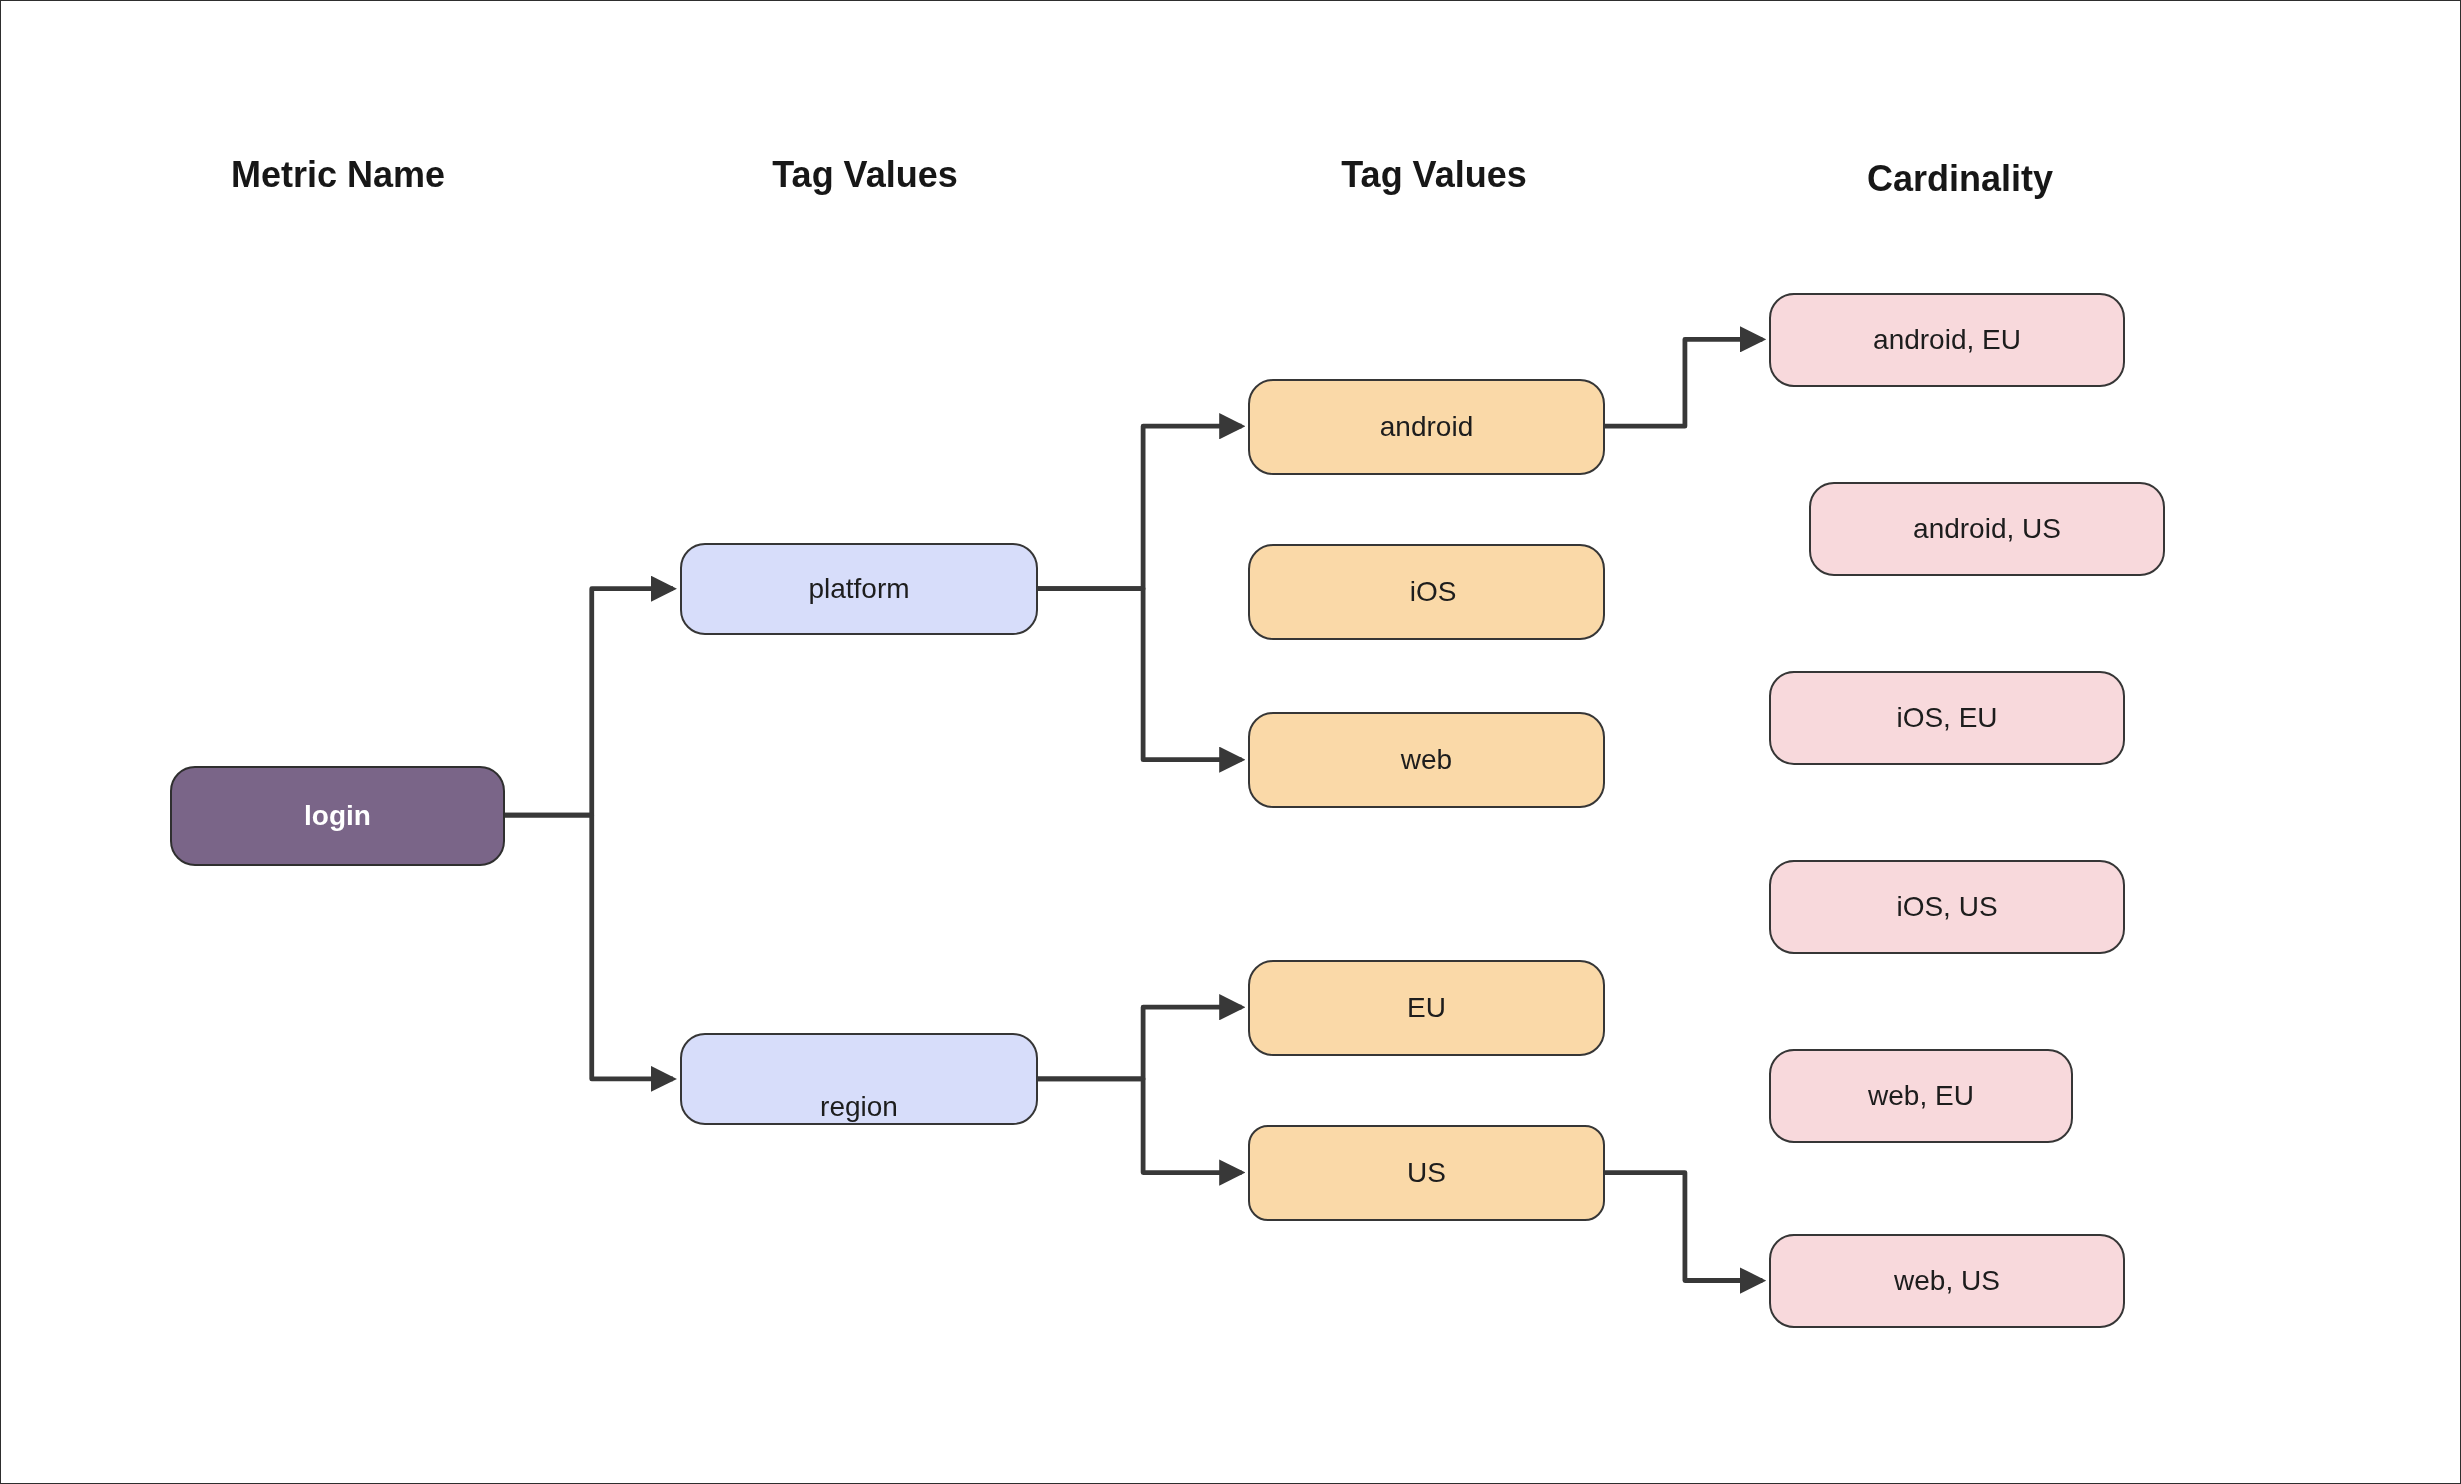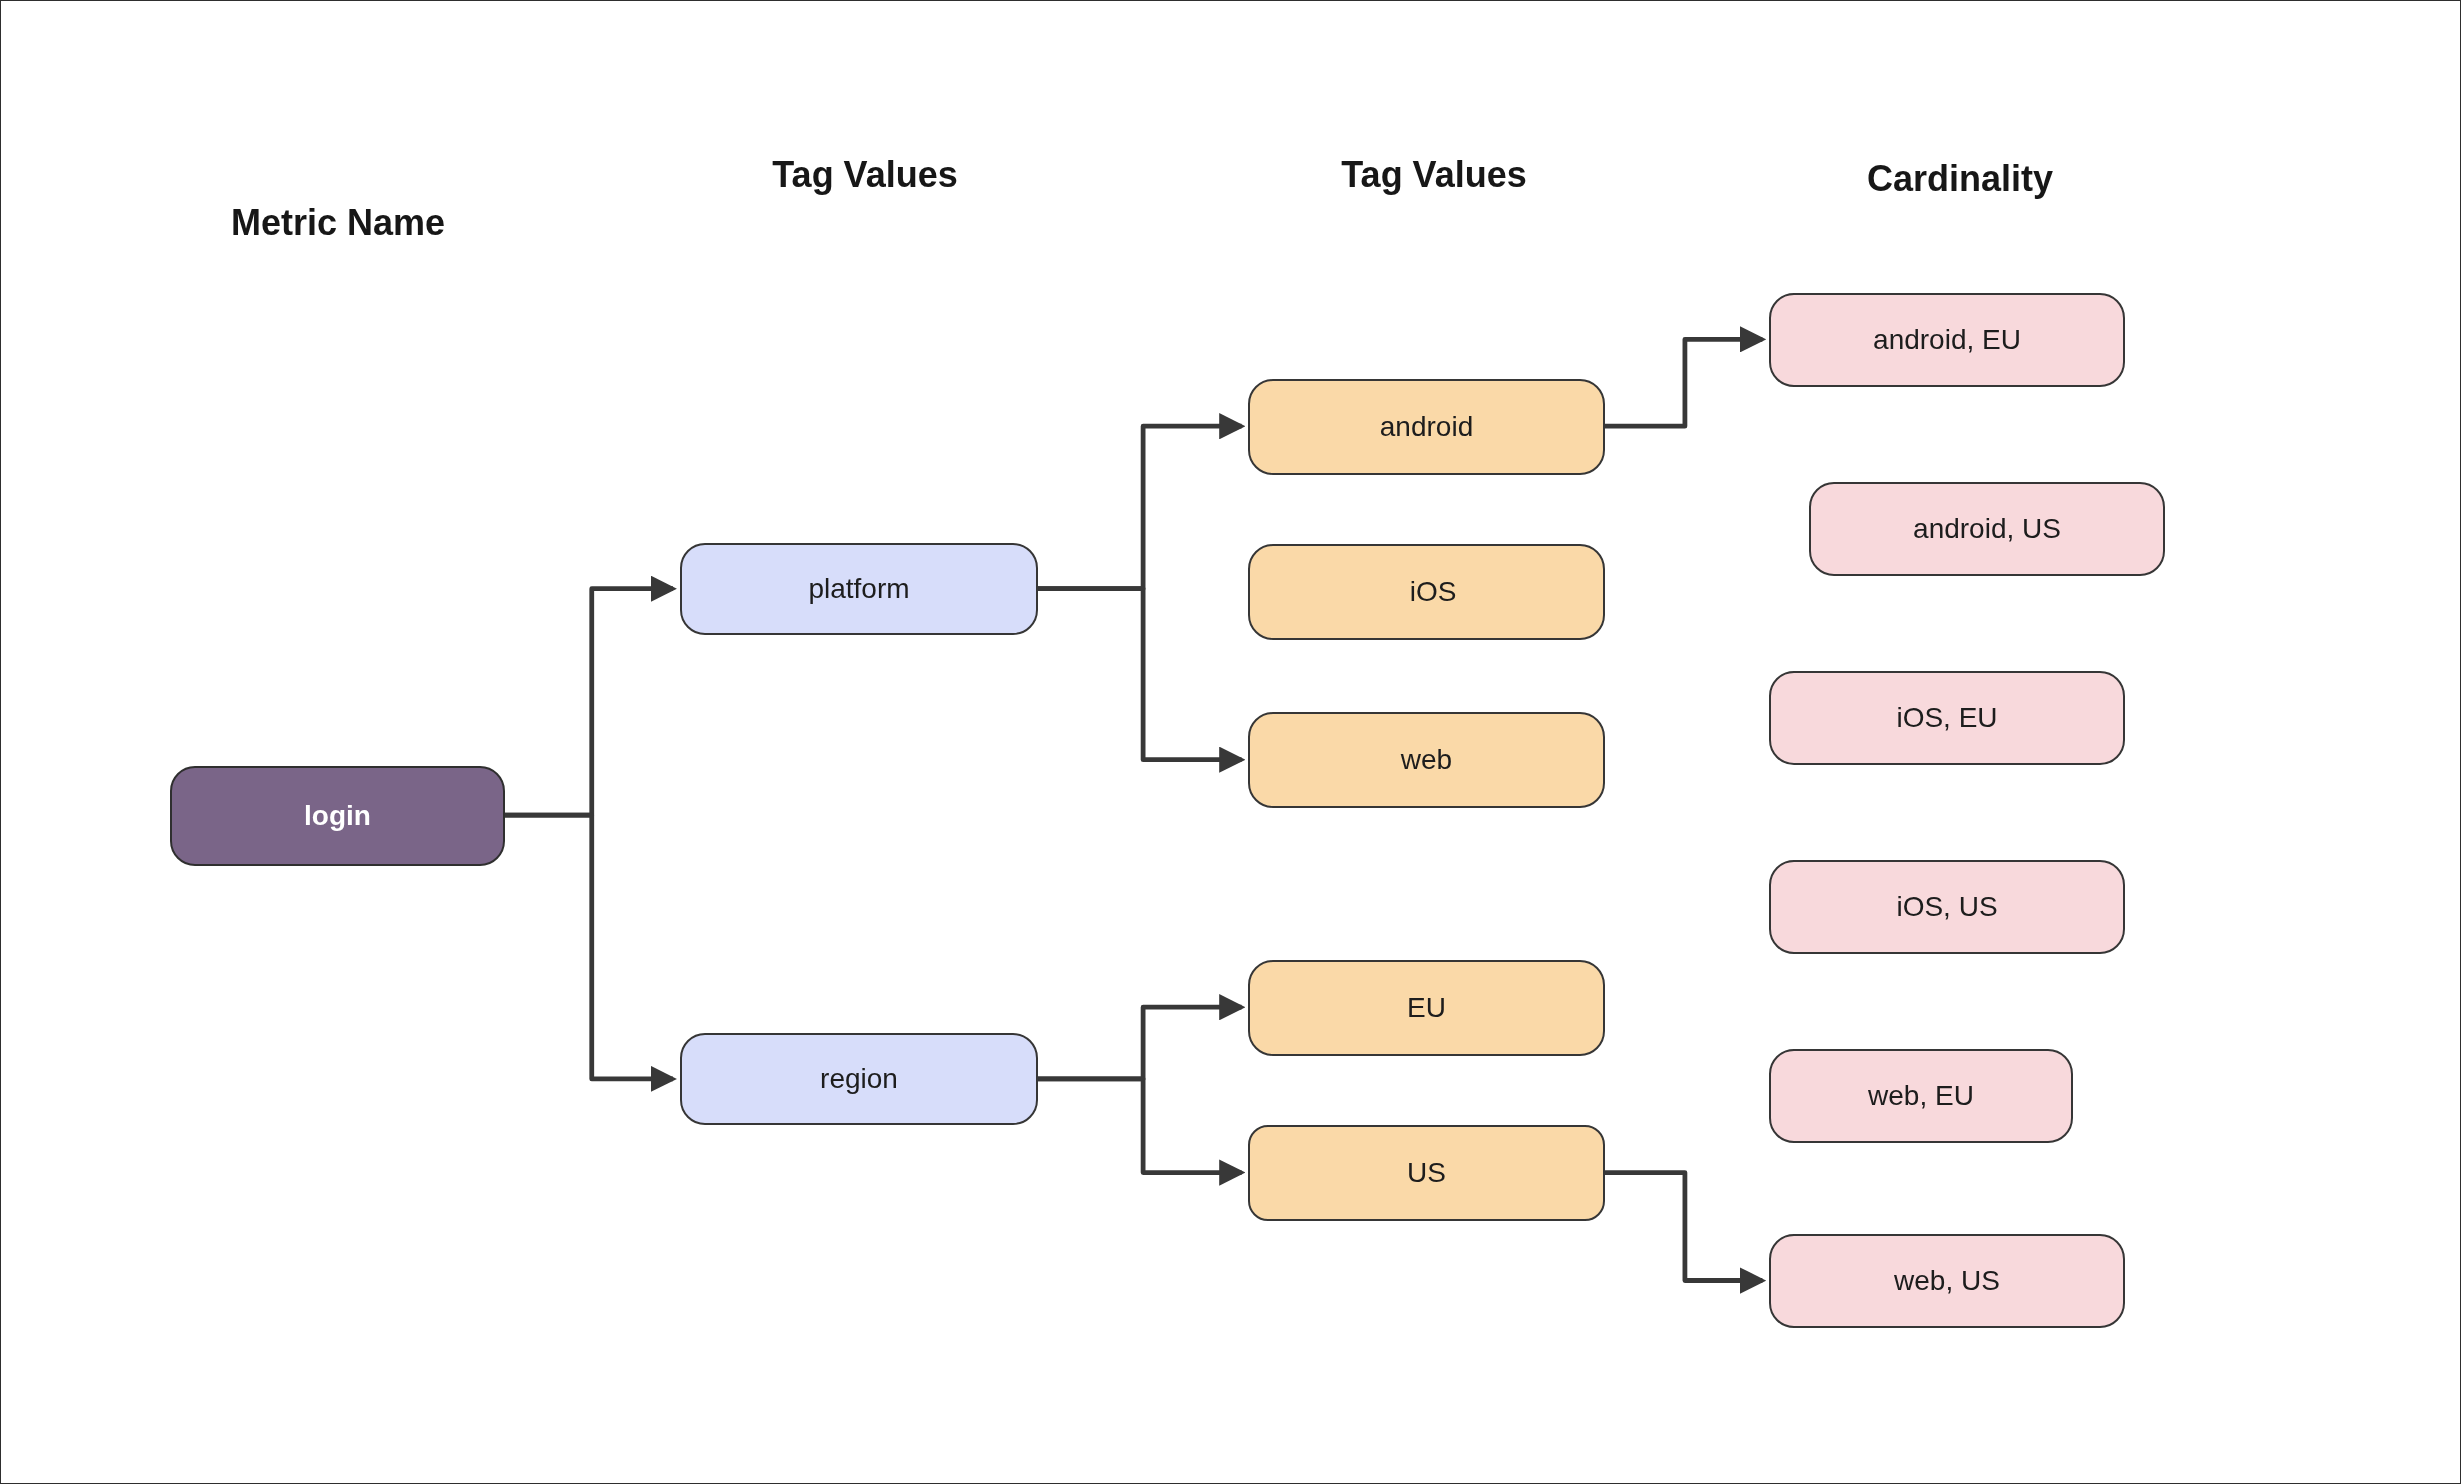--- a/index.html
+++ b/index.html
@@ -25,21 +25,21 @@
     pointer-events: none;
   }
   .col-header {
     position: absolute;
     transform: translate(-50%, -50%);
     font-size: 36px;
     font-weight: 700;
     color: #171717;
     white-space: nowrap;
   }
-  .col-1 { left: 337px;  top: 174px; margin-top: 48px; }
+  .col-1 { left: 337px;  top: 174px; }
   .col-2 { left: 864px;  top: 174px; }
   .col-3 { left: 1433px; top: 174px; }
   .col-4 { left: 1959px; top: 178px; }
   .node {
     position: absolute;
     box-sizing: border-box;
     border: 2.4px solid #333333;
     border-radius: 25px;
     display: flex;
     align-items: center;
@@ -74,21 +74,21 @@
   <div class="col-header col-2">Tag Values</div>
   <div class="col-header col-3">Tag Values</div>
   <div class="col-header col-4">Cardinality</div>
 
 <div class="node" style="left: 169px; top: 765px; width: 335px; height: 100px; background: rgb(122, 101, 136); border-color: rgb(47, 47, 47); color: rgb(255, 255, 255); font-weight: 700;">
       <span>login</span>
     </div>
     <div class="node" style="left: 679px; top: 542px; width: 358px; height: 92px; background: rgb(215, 221, 250); border-color: rgb(54, 54, 54); color: rgb(29, 29, 29);">
       <span>platform</span>
     </div>
-    <div class="node" style="left: 679px; top: 1032px; width: 358px; height: 92px; background: rgb(215, 221, 250); border-color: rgb(54, 54, 54); color: rgb(29, 29, 29);">
+    <div class="node" style="left: 679px; top: 1032px; width: 358px; height: 92px; background: rgb(215, 221, 250); border-color: rgb(54, 54, 54); color: rgb(29, 29, 29); align-items: flex-end;">
       <span>region</span>
     </div>
     <div class="node" style="left: 1247px; top: 378px; width: 357px; height: 96px; background: rgb(250, 217, 168); border-color: rgb(54, 54, 54); color: rgb(29, 29, 29);">
       <span>android</span>
     </div>
     <div class="node" style="left: 1247px; top: 543px; width: 357px; height: 96px; background: rgb(250, 217, 168); border-color: rgb(54, 54, 54); color: rgb(29, 29, 29); padding-left: 13px;">
       <span>iOS</span>
     </div>
     <div class="node" style="left: 1247px; top: 711px; width: 357px; height: 96px; background: rgb(250, 217, 168); border-color: rgb(54, 54, 54); color: rgb(29, 29, 29);">
       <span>web</span>

